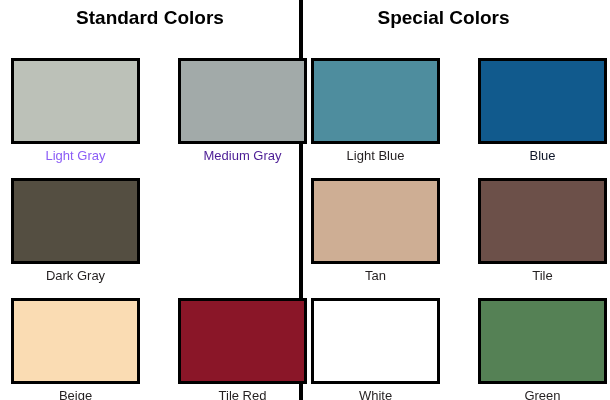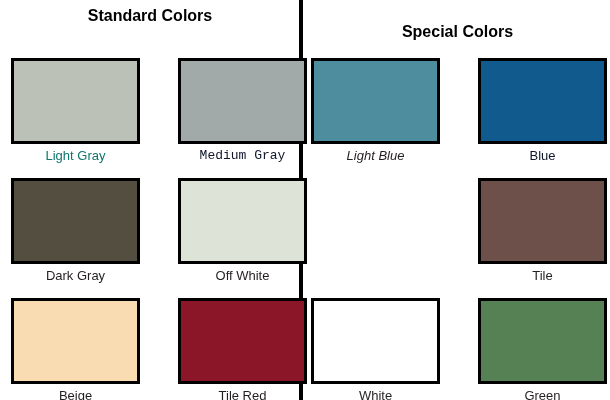--- a/index.html
+++ b/index.html
@@ -20,29 +20,29 @@
     left: 0;
     top: 0;
     width: 610px;
     height: 400px;
   }
 
   
   .section-title {
     position: absolute;
     top: 7px;
-    font-size: 16px;
+    font-size: 19px;
     font-weight: bold;
     color: #000000;
     text-align: center;
     letter-spacing: 0px;
     white-space: nowrap;
   }
   #title-standard { left: 0px;   width: 300px; }
-  #title-special  { left: 305px; width: 305px; margin-top: 16px; }
+  #title-special  { left: 291px; width: 305px; }
 
   
   #group-divider {
     position: absolute;
     left: 299px;
     top: 0px;
     width: 4px;
     height: 400px;
     background: #000000;
   }
@@ -84,53 +84,53 @@
 <div id="chart-root">
 
   <div class="section-title" id="title-standard">Standard Colors</div>
 
   <div class="section-title" id="title-special">Special Colors</div>
 
   <div id="group-divider" style="background: rgb(0, 0, 0);"></div>
 
   <div class="swatch-cell col-0 row-0">
     <div class="swatch-box" style="background: rgb(188, 193, 184); border-color: rgb(0, 0, 0);"></div>
-    <div class="swatch-label" style="color: #0f766e;">Light Gray</div>
+    <div class="swatch-label" style="color: #8b5cf6;">Light Gray</div>
   </div>
 
   <div class="swatch-cell col-0 row-1">
     <div class="swatch-box" style="background: rgb(84, 78, 65); border-color: rgb(0, 0, 0);"></div>
     <div class="swatch-label" style="color: rgb(35, 31, 32); text-align: center;">Dark Gray</div>
   </div>
 
   <div class="swatch-cell col-0 row-2">
     <div class="swatch-box" style="background: rgb(250, 220, 179); border-color: rgb(0, 0, 0);"></div>
     <div class="swatch-label" style="color: rgb(35, 31, 32);">Beige</div>
   </div>
 
   <div class="swatch-cell col-1 row-0">
     <div class="swatch-box" style="background: rgb(162, 170, 169); border-color: rgb(0, 0, 0);"></div>
-    <div class="swatch-label" style="color: #0f172a; font-family: Liberation Mono, monospace;">Medium Gray</div>
+    <div class="swatch-label" style="color: #4c1d95;">Medium Gray</div>
   </div>
 
-  <div class="swatch-cell col-1 row-1">
-    <div class="swatch-box" style="background: rgb(222, 227, 215); border-color: rgb(0, 0, 0);"></div>
-    <div class="swatch-label" style="color: rgb(35, 31, 32);">Off White</div>
-  </div>
 
   <div class="swatch-cell col-1 row-2">
     <div class="swatch-box" style="background: rgb(138, 22, 40); border-color: rgb(0, 0, 0);"></div>
     <div class="swatch-label" style="color: rgb(35, 31, 32);">Tile Red</div>
   </div>
 
   <div class="swatch-cell col-2 row-0">
     <div class="swatch-box" style="background: rgb(78, 141, 158); border-color: rgb(0, 0, 0);"></div>
-    <div class="swatch-label" style="color: rgb(35, 31, 32); font-style: italic;">Light Blue</div>
+    <div class="swatch-label" style="color: rgb(35, 31, 32);">Light Blue</div>
   </div>
 
+  <div class="swatch-cell col-2 row-1">
+    <div class="swatch-box" style="background: rgb(206, 174, 148); border-color: rgb(0, 0, 0);"></div>
+    <div class="swatch-label" style="color: rgb(35, 31, 32);">Tan</div>
+  </div>
 
   <div class="swatch-cell col-2 row-2">
     <div class="swatch-box" style="background: rgb(255, 255, 255); border-color: rgb(0, 0, 0);"></div>
     <div class="swatch-label" style="color: rgb(35, 31, 32);">White</div>
   </div>
 
   <div class="swatch-cell col-3 row-0">
     <div class="swatch-box" style="background: rgb(17, 90, 141); border-color: rgb(0, 0, 0);"></div>
     <div class="swatch-label" style="color: #0f172a;">Blue</div>
   </div>

